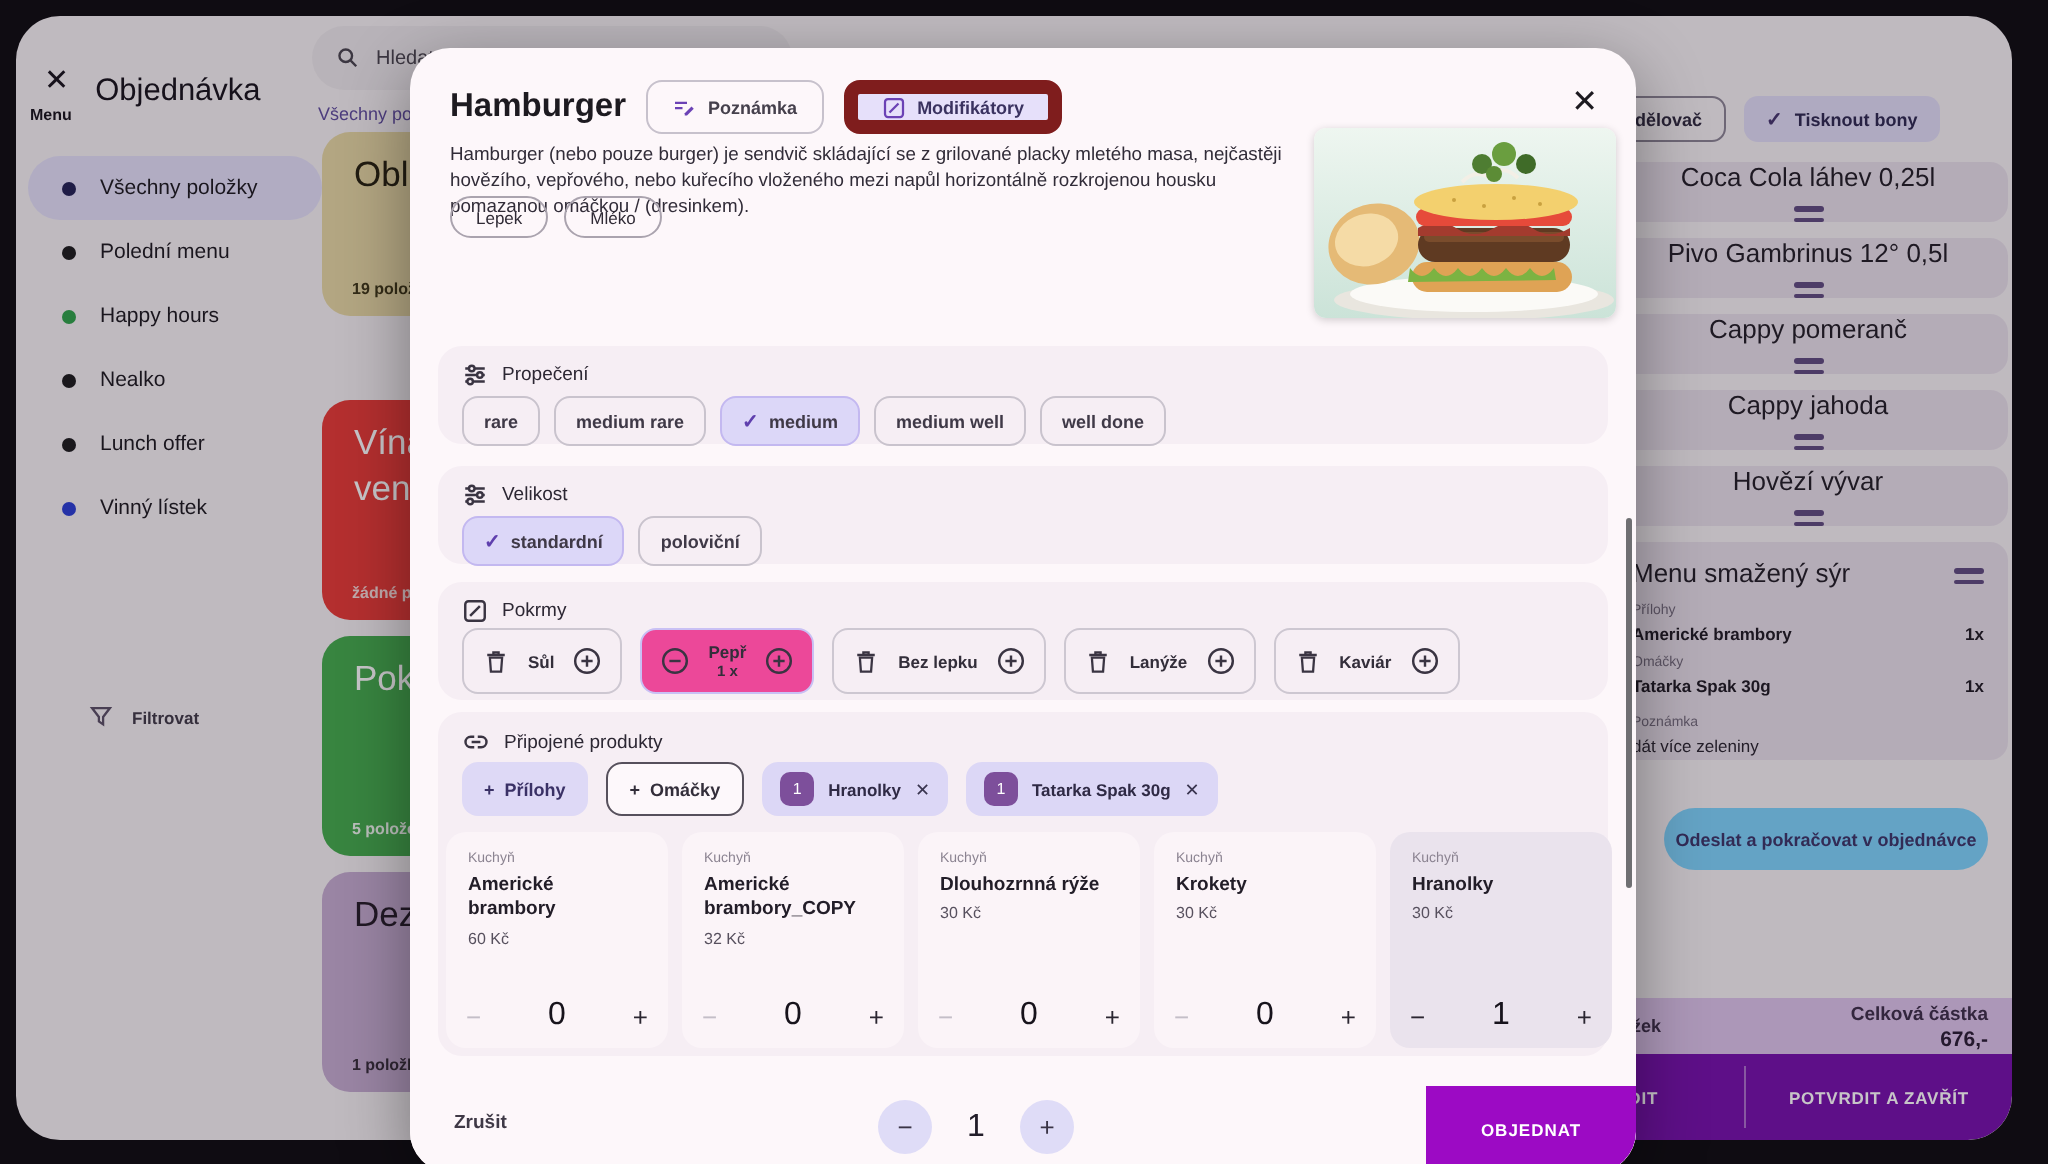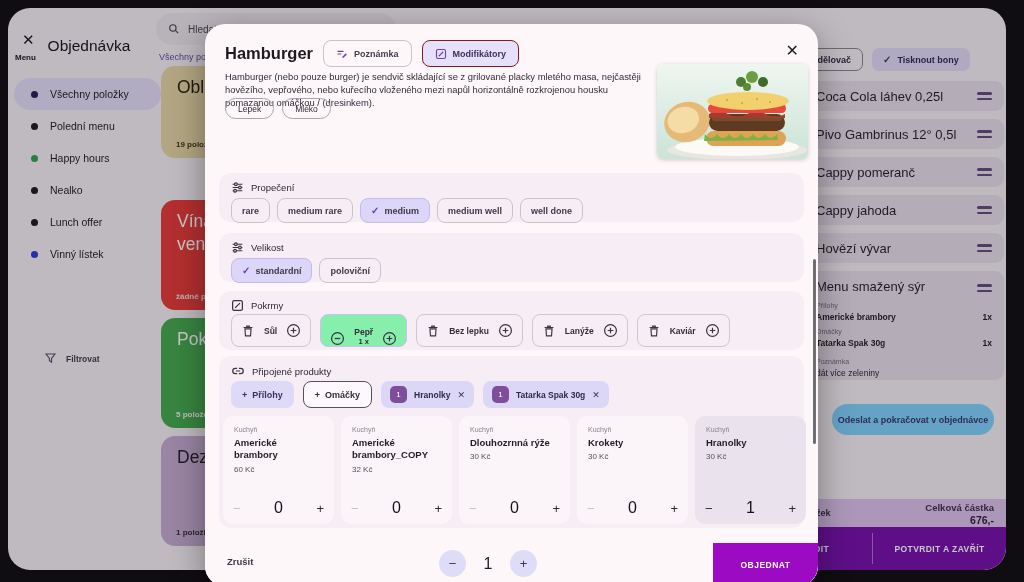--- a/index.html
+++ b/index.html
@@ -48,21 +48,21 @@
   
   .panel-chips { position:absolute; left:760px; top:40px; display:flex; gap:9px; }
   .chip-outline { height:23px; padding:0 11px; border-radius:7px; border:1px solid #8a8494;
                   display:flex; align-items:center; font-size:9px; font-weight:600; color:#2e2a3e; }
   .chip-fill { height:23px; padding:0 11px; border-radius:7px; background:#e0dcf6;
                display:flex; align-items:center; gap:6px; font-size:9px; font-weight:600; color:#2e2a52; }
   .chip-fill .chk { color:#45356e; font-size:10px; }
   .order-panel { position:absolute; left:788px; top:0; width:218px; height:562px; }
   .op-item { position:absolute; left:8px; right:10px; height:30px; border-radius:9px; background:#e7dfe9;
              display:flex; align-items:center; justify-content:space-between; padding:0 12px;
-             font-size:13px; color:#221e27; }
+             font-size:13px; color:#221e27;flex-direction:column; }
   .drag { width:15px; display:flex; flex-direction:column; gap:3px; cursor:grab; }
   .drag i { display:block; height:2.5px; border-radius:2px; background:#5f4b80; }
   .op-expanded { position:absolute; left:8px; right:10px; top:263px; height:109px; border-radius:9px;
                  background:#e7dfe9; }
   .op-ex-title { position:absolute; left:12px; top:8px; font-size:13px; color:#221e27; }
   .op-ex-drag { position:absolute; right:12px; top:13px; }
   .op-group { position:absolute; left:12px; font-size:7px; color:#736b7c; }
   .op-line { position:absolute; left:12px; right:12px; display:flex; justify-content:space-between;
              font-size:8.5px; font-weight:bold; color:#1f1b24; }
   .op-note { position:absolute; left:12px; font-size:8.5px; color:#2a2530; }
@@ -84,21 +84,21 @@
   .cdiv { width:1px; background:rgba(255,255,255,.4); margin:6px 0; }
 
   
   .modal { position:absolute; left:205px; top:8px; width:613px; height:562px; background:#fdf7fa;
            border-radius:20px; z-index:10; box-shadow:0 10px 34px rgba(0,0,0,.38); overflow:hidden;margin-top:16px; }
   .m-header { position:absolute; left:20px; top:16px; display:flex; align-items:center; gap:10px; }
   .m-title { font-size:16.5px; font-weight:600; color:#1d1a20; }
   .m-btn { height:27px; padding:0 12px; border-radius:8px; display:flex; align-items:center; gap:6px;
            font-size:9px; font-weight:600; cursor:pointer; }
   .m-btn.outline { border:1px solid #c7c1cc; color:#45404c; background:transparent; }
-  .m-btn.fillb { background:#e6e0fa; border:1px solid #7f1d1d; color:#3a3260; }
+  .m-btn.fillb { background:#e6e0fa; border:7px solid #7f1d1d; color:#3a3260; }
   .m-btn svg { color:#6b42b5; }
   .m-close { position:absolute; right:19px; top:17px; font-size:16px; color:#1d1a20; cursor:pointer; }
   .m-desc { position:absolute; left:20px; top:46px; width:428px; font-size:9.4px; line-height:1.4; color:#312c38; }
   .m-allergens { position:absolute; left:20px; top:74px; display:flex; gap:8px; }
   .apill { height:21px; padding:0 12px; border-radius:12px; border:1px solid #aaa3ae;
            display:flex; align-items:center; font-size:8.5px; color:#2f2a35; }
   .m-img { position:absolute; left:452px; top:40px; width:151px; height:95px; border-radius:6px;
            overflow:hidden; box-shadow:0 1px 4px rgba(0,0,0,.18); }
 
   .sect { position:absolute; left:14px; width:585px; background:#f6eef4; border-radius:12px; }
@@ -108,21 +108,21 @@
                font-size:9.5px; font-weight:500; color:#2c2733; }
   .sect-head svg { color:#3a3442; }
   .opt-row { position:absolute; left:12px; top:25px; display:flex; gap:7px; }
   .opt { height:25px; padding:0 10px; border-radius:8px; border:1px solid #c9c3cd; background:transparent;
          display:flex; align-items:center; gap:5px; font-size:9px; font-weight:600; color:#3f3947; cursor:pointer; }
   .opt.sel { background:#dcd7f8; border-color:#c3b8f0; }
   .opt .chk { color:#5f3fae; font-size:10px; }
   .mod-row { position:absolute; left:12px; top:23px; display:flex; gap:9px; }
   .mod-item { height:33px; border-radius:8px; border:1px solid #cdc7d1; display:flex; align-items:center;
               gap:9px; padding:0 9px; font-size:8.5px; font-weight:600; color:#332e3a; }
-  .mod-item.sel { background:#86efac; border-color:#c9c0f4;align-items:flex-end; }
+  .mod-item.sel { background:#ec4899; border-color:#c9c0f4; }
   .mod-item .lbl2 { text-align:center; line-height:1.2; }
   .mod-item .qty { display:block; font-size:7.5px; font-weight:700; }
   .icon-btn { display:flex; align-items:center; color:#3a3442; cursor:pointer; }
 
   .chips-row { position:absolute; left:12px; top:25px; display:flex; gap:9px; align-items:center; }
   .add-chip { height:27px; padding:0 11px; border-radius:8px; display:flex; align-items:center; gap:5px;
               font-size:9px; font-weight:600; cursor:pointer; }
   .add-chip.fillc { background:#ded9f6; color:#3a3166; }
   .add-chip.outlinec { border:1.3px solid #56505c; color:#332e3a; background:#fdf8fb; }
   .sel-chip { height:27px; padding:0 9px; border-radius:8px; background:#dcd7f6; display:flex;

